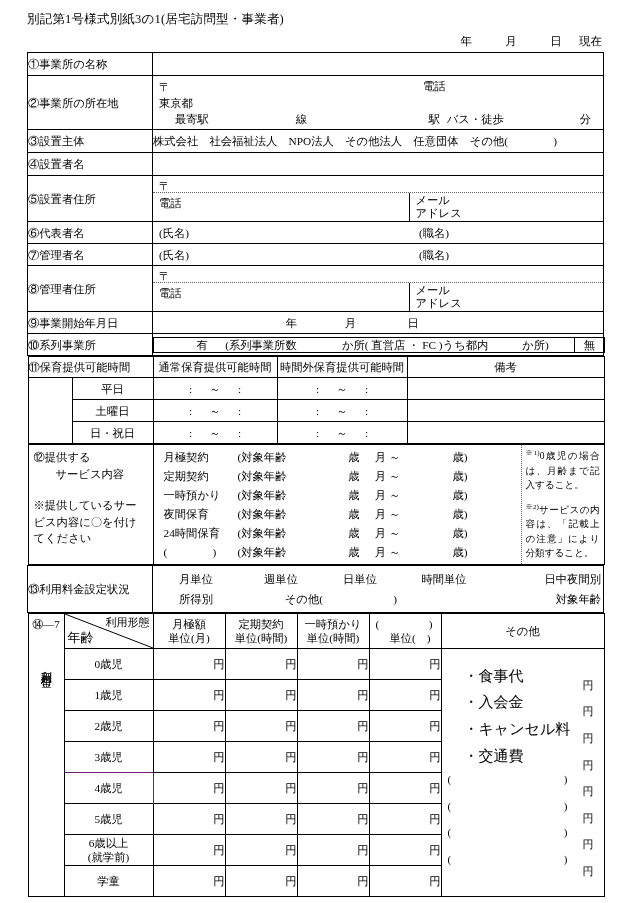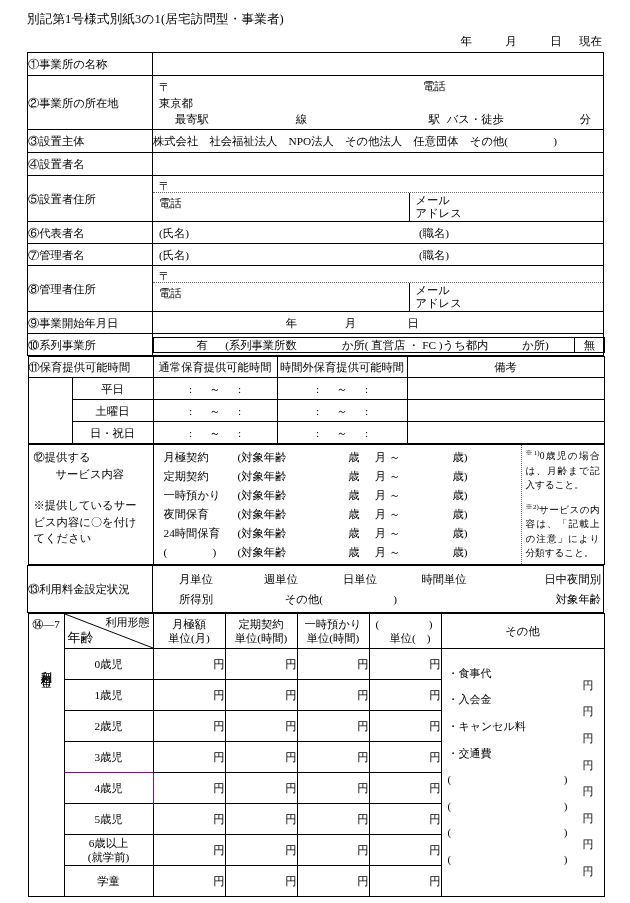--- a/index.html
+++ b/index.html
@@ -179,21 +179,21 @@
   .hdr2 { text-align: center; font-size: 10.6px; line-height: 1.22; padding: 3px 1px; }
   .unit-paren { position: relative; height: 34px; }
   .unit-paren .u1 { position: absolute; left: 6px; top: 3px; }
   .unit-paren .u2 { position: absolute; right: 8px; top: 3px; }
   .unit-paren .u3 { position: absolute; left: 20px; bottom: 3px; }
   .unit-paren .u4 { position: absolute; right: 10px; bottom: 3px; }
 
   .other-cell { padding: 0; vertical-align: top; }
   .other-list { padding: 2px 0 3px 0; }
   .oth-item { display: block; position: relative; height: 26.6px; }
-  .oth-item .nm { position: absolute; left: 6px; top: 1px; font-size: 11px; white-space: nowrap; }
+  .oth-item .nm { position: absolute; left: 22px; top: 1px; font-size: 15px; white-space: nowrap; }
   .oth-item .paren-l { position: absolute; left: 6px; top: 1px; font-size: 11px; }
   .oth-item .paren-r { position: absolute; right: 36px; top: 1px; font-size: 11px; }
   .oth-item .yen { position: absolute; right: 10px; top: 13px; font-size: 11px; }
 </style>
 </head>
 <body>
 
 <div class="page">
 
   <div class="form-title">別記第1号様式別紙3の1(居宅訪問型・事業者)</div>

